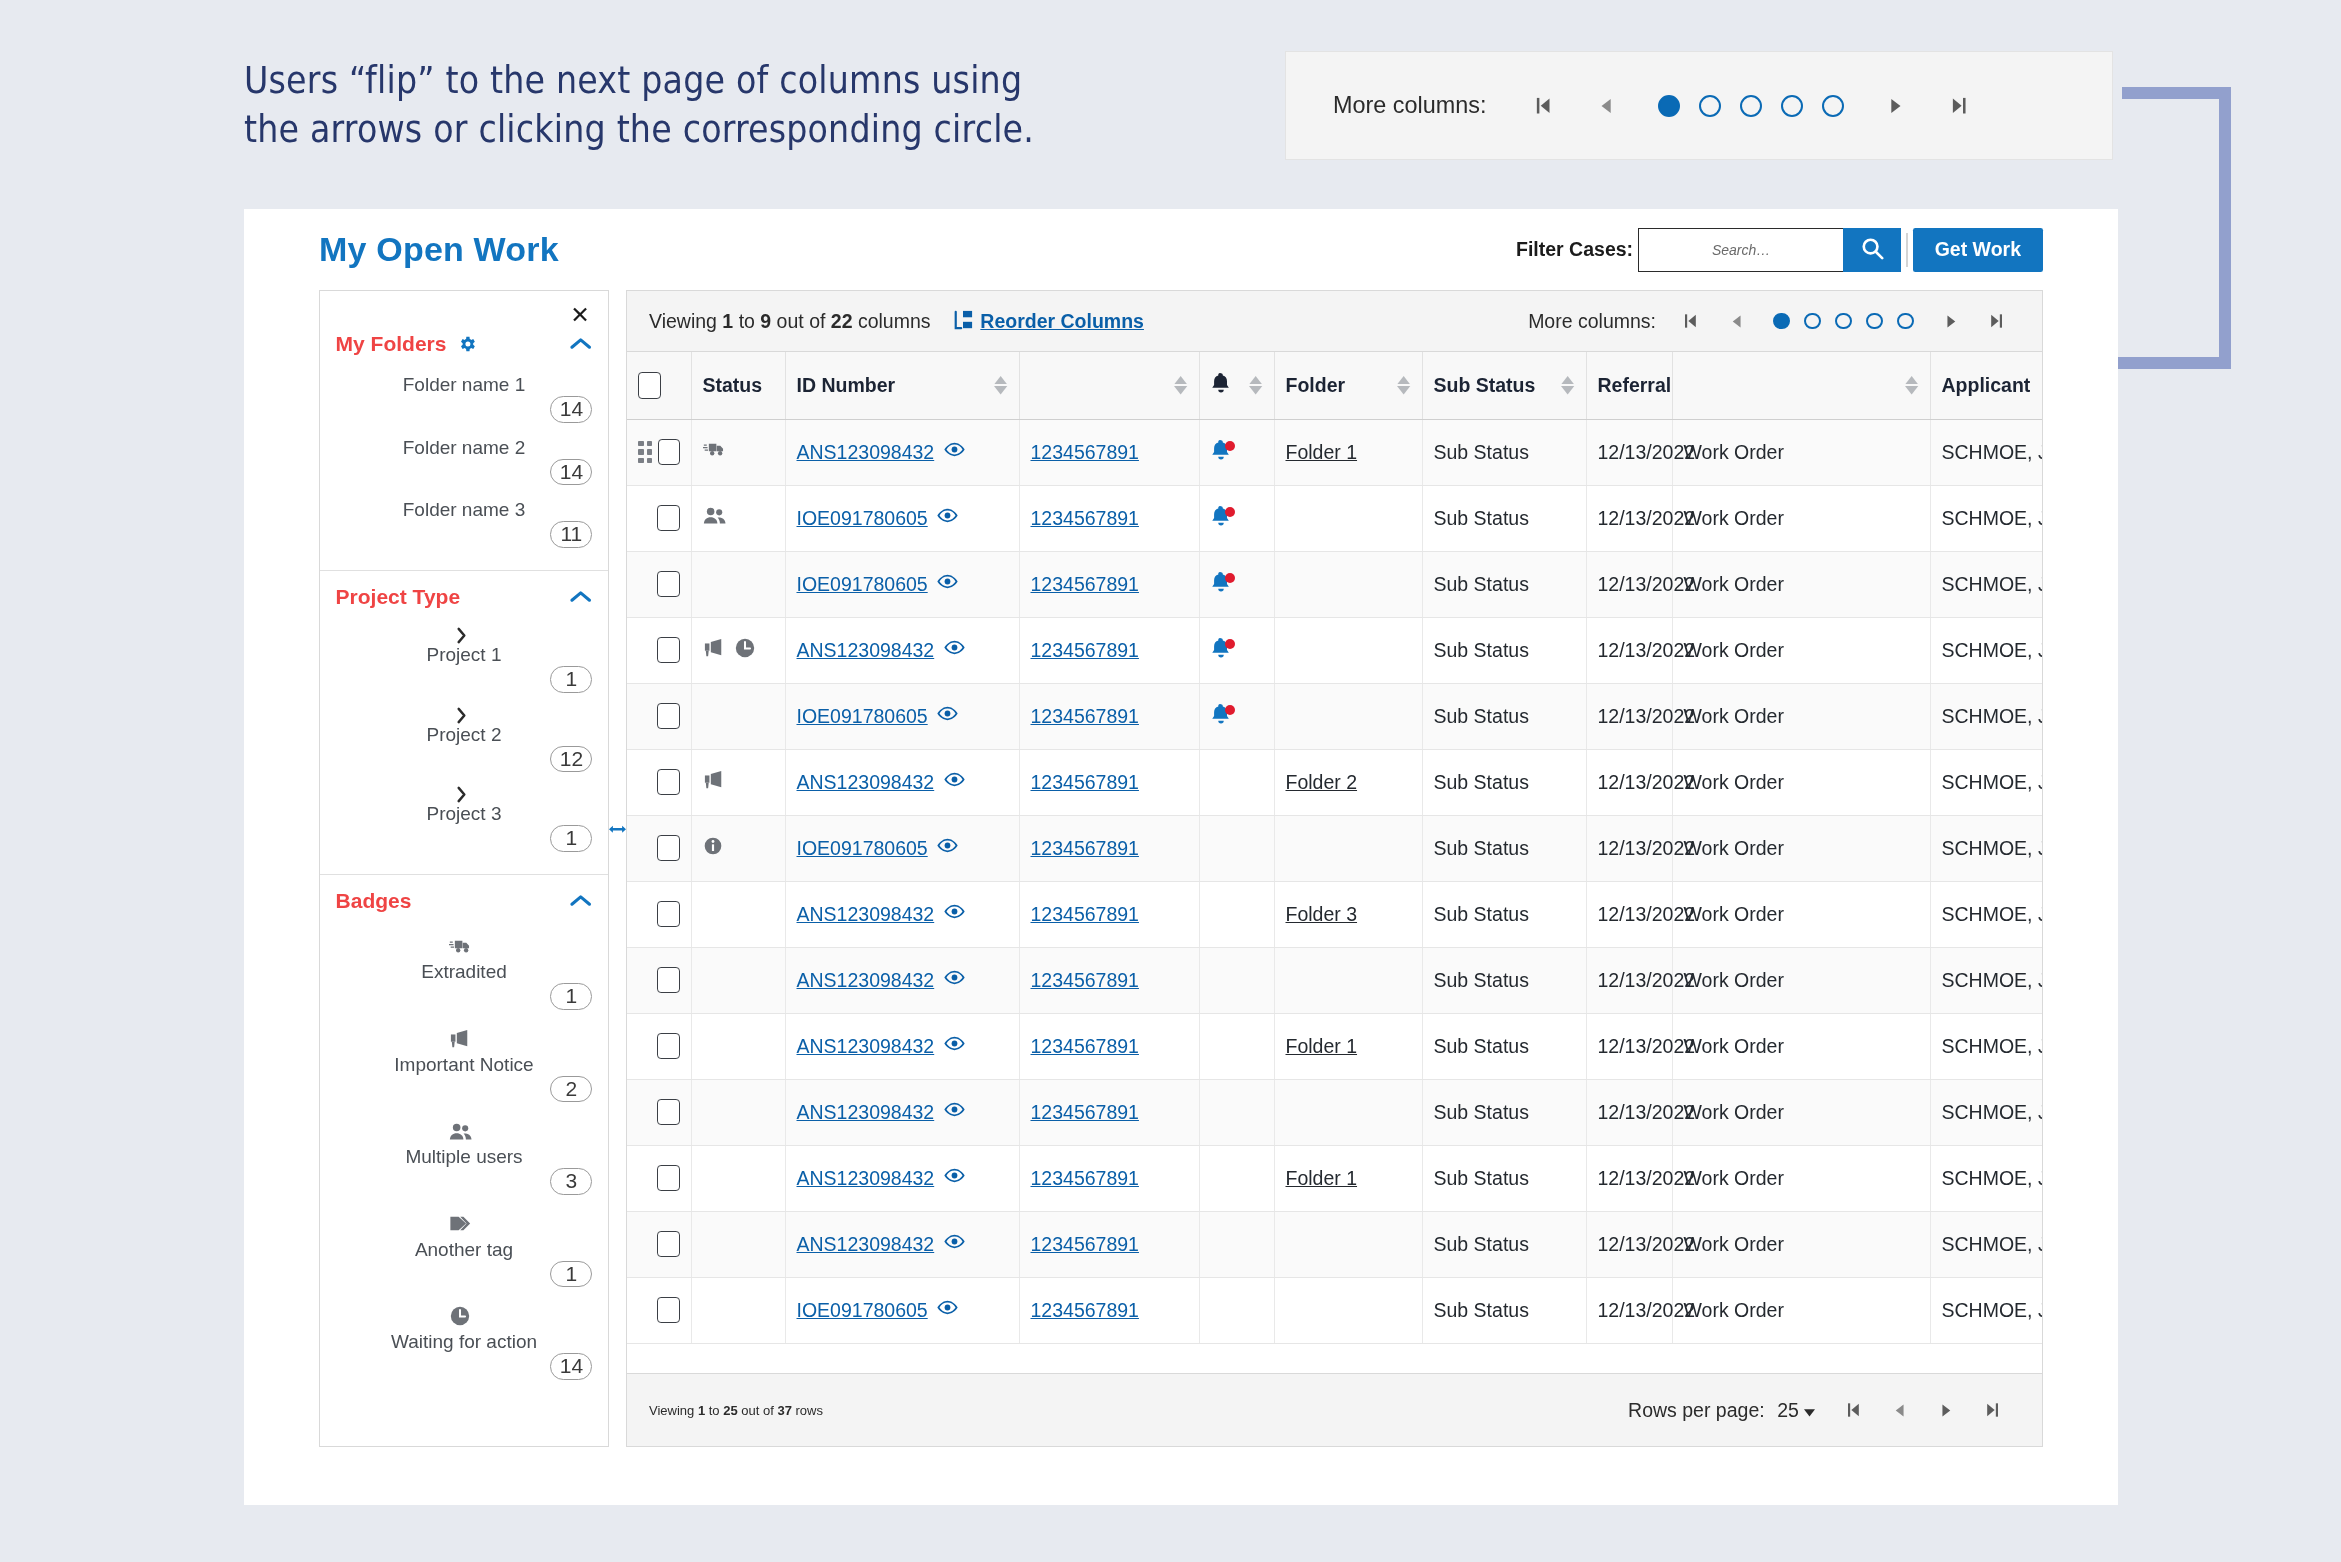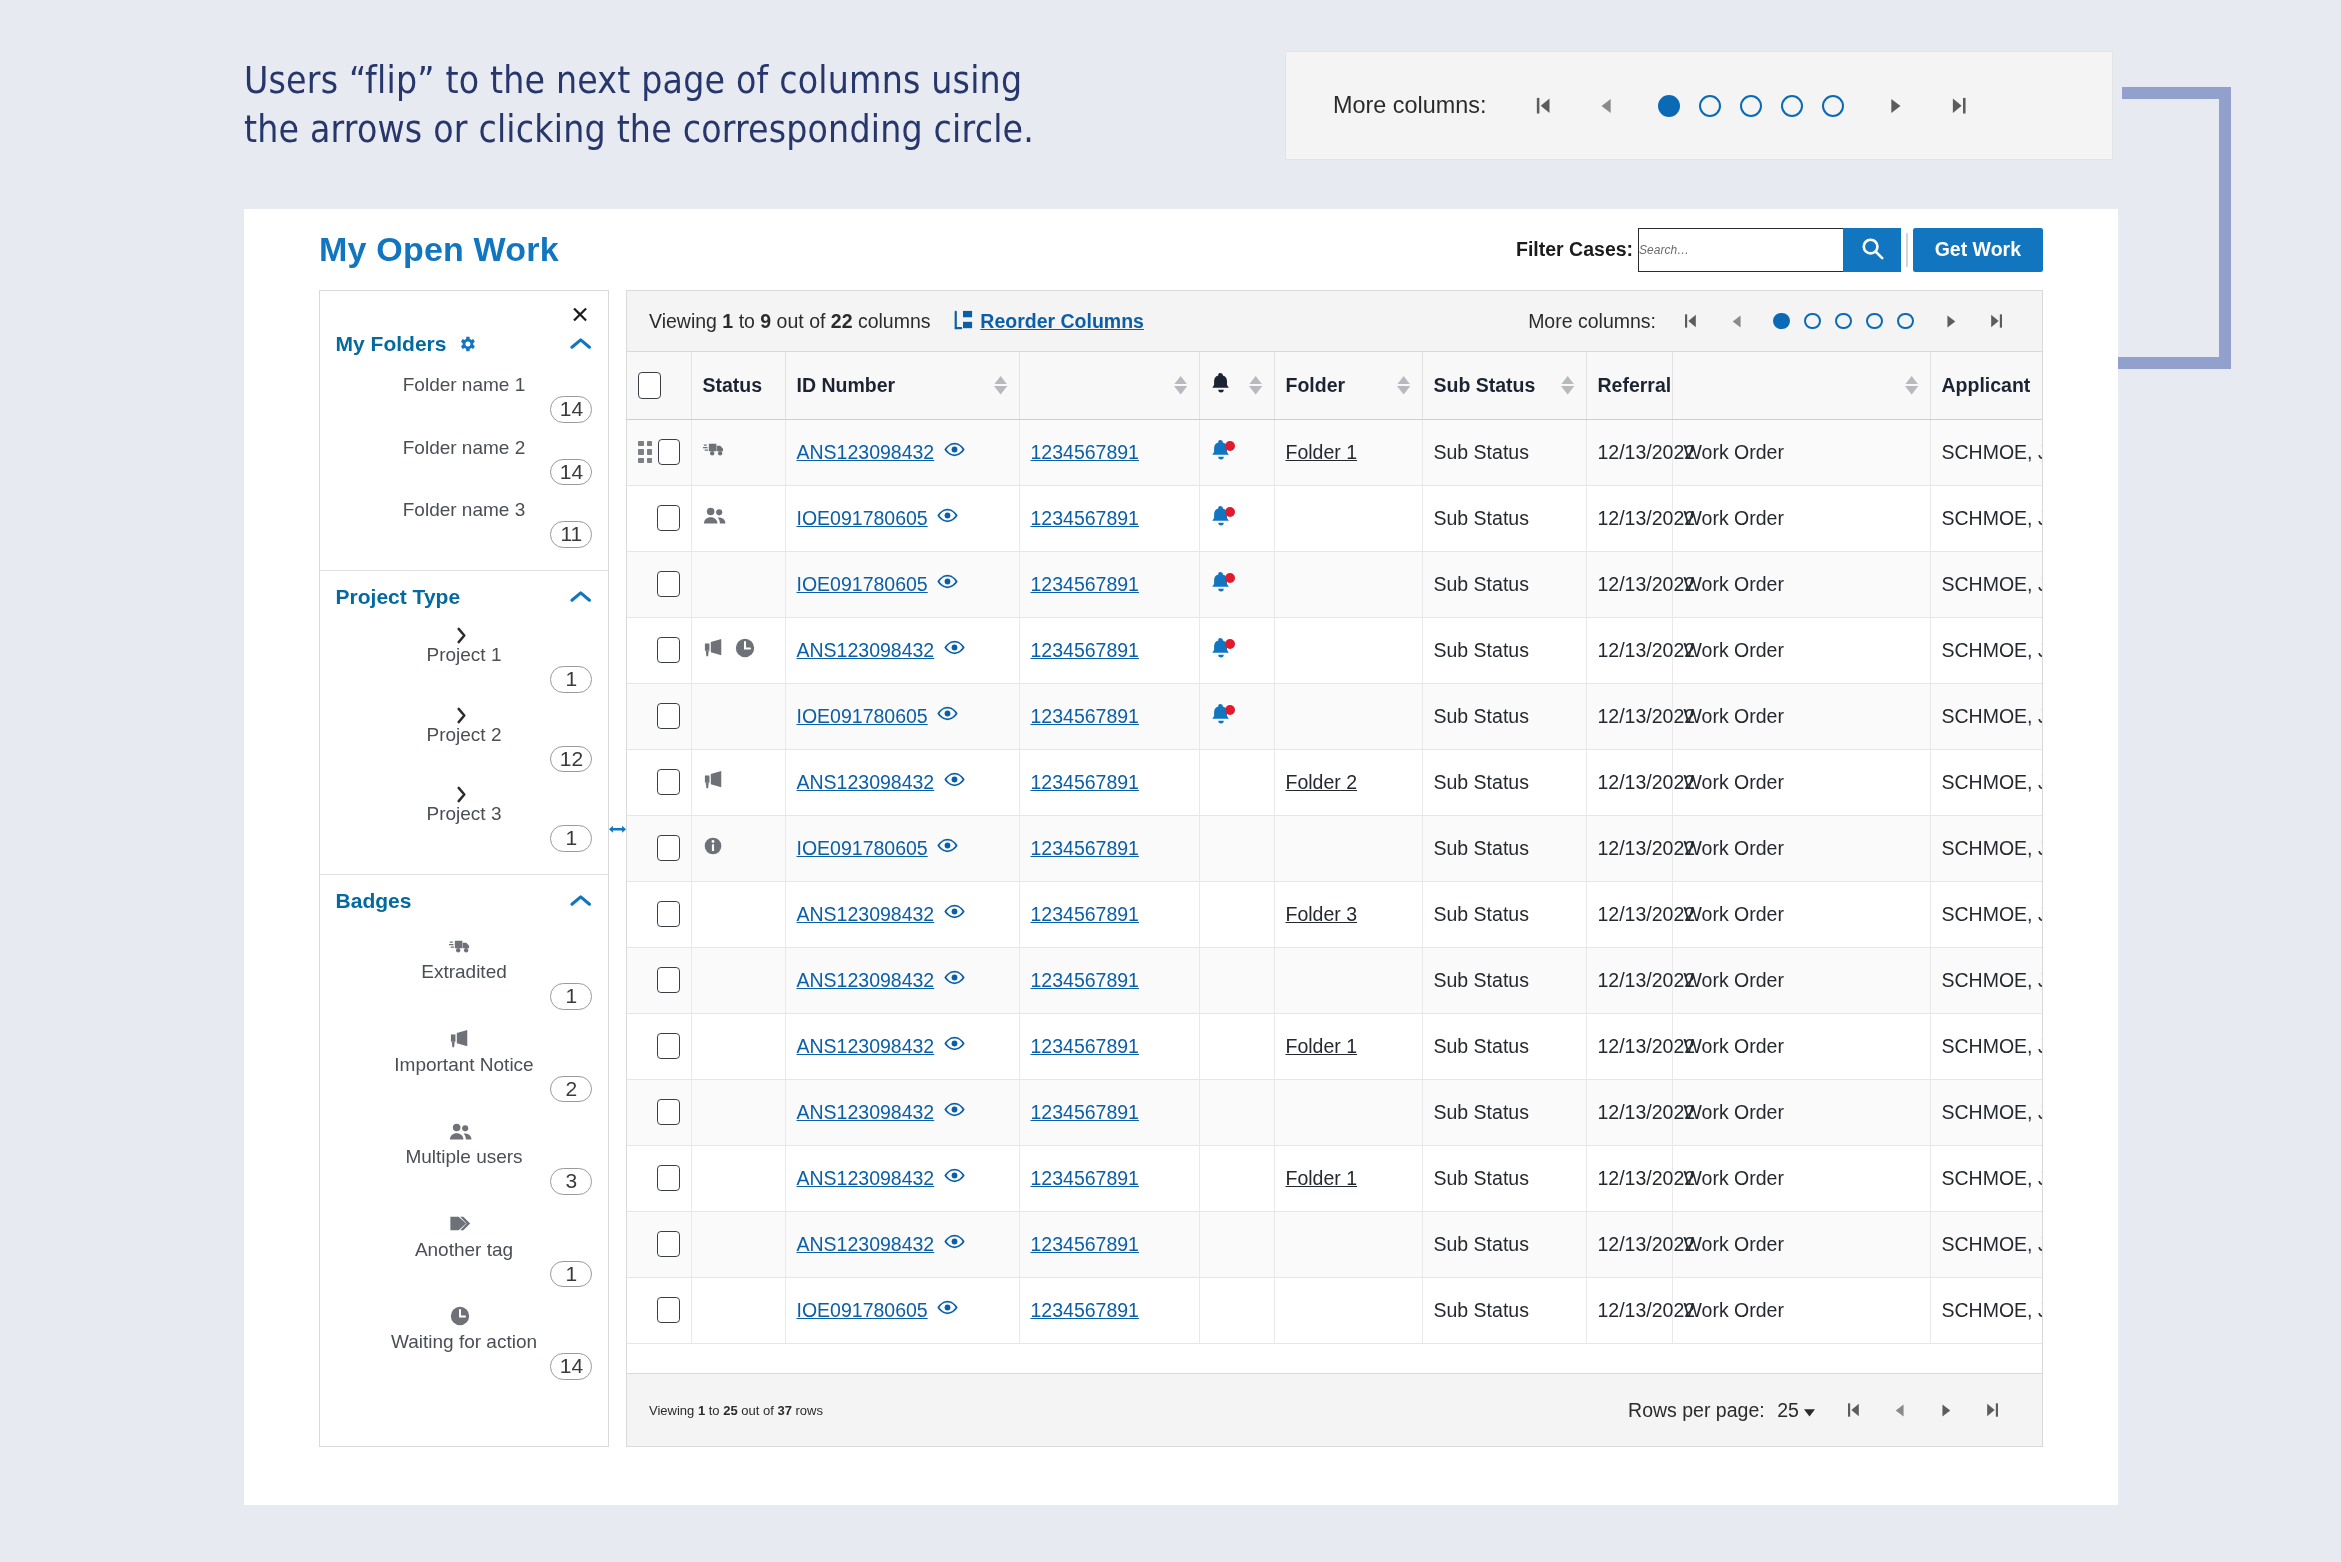--- a/index.html
+++ b/index.html
@@ -105,24 +105,25 @@
   .filter-label {
     font-size: 19.5px; font-weight: bold; color: #1b1b1b;
     font-family: "Liberation Sans Narrow","Liberation Sans",sans-serif;
     font-stretch: condensed;
   }
   .search-wrap { display: flex; height: 44px; }
   .search-input {
     width: 205px; height: 44px;
     border: 1.2px solid #2b2b2b; border-right: none;
     padding: 0 0;
-    font-size: 12px; font-style: italic; color: #555;
+    font-size: 14px; font-style: italic; color: #555;
     font-family: "Liberation Sans Narrow","Liberation Sans",sans-serif;
     font-stretch: condensed;
     background: #fff;
+    text-align: center;
   }
   .search-input::placeholder { color:#6a6a6a; font-style: italic; }
   .search-btn {
     width: 58px; height: 44px;
     background: #1275c0; border: none; cursor: pointer;
     display: flex; align-items: center; justify-content: center;
   }
   .vdiv { width: 1.6px; height: 34px; background: #d4d4d4; }
   .get-work-btn {
     background: #1275c0; color: #fff;
@@ -151,21 +152,21 @@
     font-size: 23.4px; color: #1b1b1b; line-height: 1;
     font-family: "Liberation Sans", sans-serif;
   }
   .sb-section { border-bottom: 0.8px solid #e0e0e0; padding: 0 15.6px 15.6px 15.6px; }
   .sb-section:last-child { border-bottom: none; }
   .sb-sec-head {
     display: flex; align-items: center;
     padding: 14px 0 11px 0; cursor: pointer;
   }
   .sb-sec-title {
-    color: #0369a1; font-size: 21px; font-weight: bold;
+    color: #ef4444; font-size: 21px; font-weight: bold;
     font-family: "Liberation Sans Narrow","Liberation Sans",sans-serif;
     font-stretch: condensed;
   }
   .sb-gear { margin-left: 11px; display: flex; align-items: center; cursor: pointer; }
   .sb-chev { margin-left: auto; display: flex; align-items: center; cursor: pointer; }
   .sb-row {
     display: flex; align-items: center;
     padding: 7px 0; cursor: pointer; flex-direction: column;
   }
   .sb-row-caret { width: 17px; flex: 0 0 17px; display: flex; align-items: center; }

